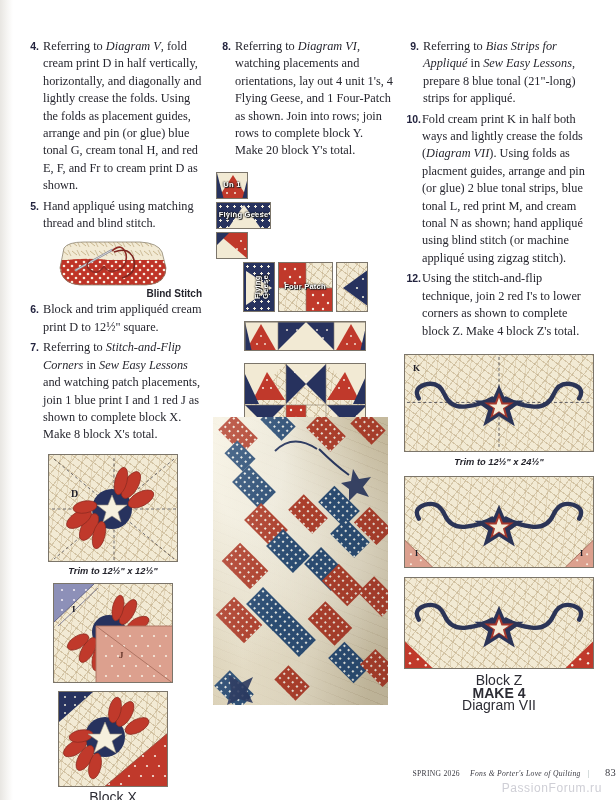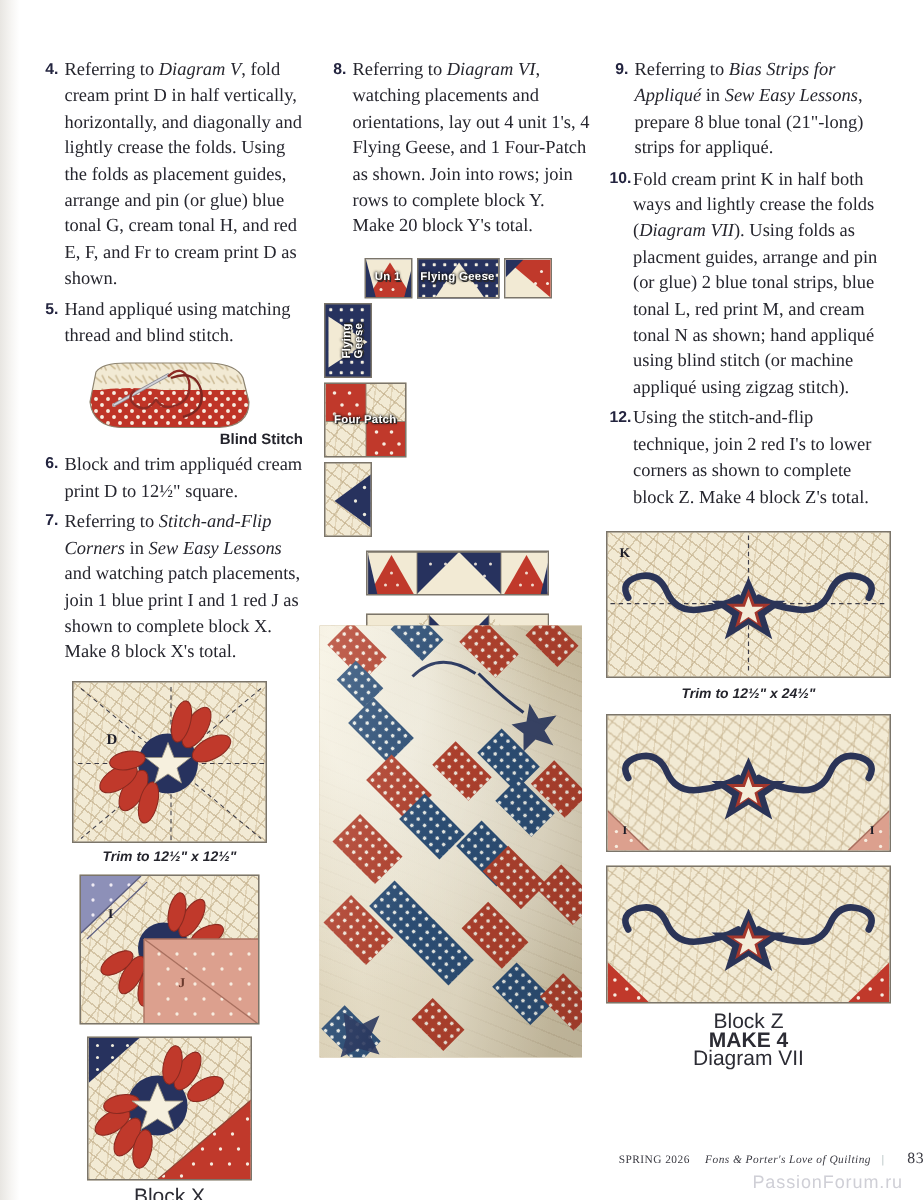--- a/index.html
+++ b/index.html
@@ -331,21 +331,21 @@
     </div>
   </div>
 
   <div class="col col2">
 
     <div class="step">
       <div class="num">8.</div>
       <div class="txt">Referring to <i>Diagram VI</i>, watching placements and orientations, lay out 4 unit 1's, 4 Flying Geese, and 1 Four-Patch as shown. Join into rows; join rows to complete block Y. Make 20 block Y's total.</div>
     </div>
 
-    <div style="margin-top:12px;display:flex;justify-content:center;gap:3px;">
+    <div style="margin-top:12px;display:flex;justify-content:center;gap:3px;flex-direction:column;">
       <div class="panel" style="width:32px;height:27px;">
         <svg width="32" height="27" viewBox="0 0 32 27" style="position:absolute;left:0;top:0;">
           <rect width="32" height="27" fill="#f2ead4"></rect>
           <polygon points="0,27 16,2 32,27" fill="#c0392b"></polygon>
           <polygon points="0,0 0,27 7,27" fill="#27325e"></polygon>
           <polygon points="32,0 32,27 25,27" fill="#27325e"></polygon>
           <g fill="#f6ece0">
               <circle cx="10" cy="20" r="1"></circle>
               <circle cx="18" cy="20" r="1"></circle>
               <circle cx="14" cy="12" r="1"></circle>
@@ -366,21 +366,21 @@
           <polygon points="0,0 12,0 0,12" fill="#27325e"></polygon>
           <g fill="#f6ece0">
               <circle cx="24" cy="8" r="1"></circle>
               <circle cx="28" cy="16" r="1"></circle>
               <circle cx="20" cy="16" r="1"></circle>
             </g>
         </svg>
       </div>
     </div>
 
-    <div style="margin-top:3px;display:flex;justify-content:center;gap:3px;flex-direction:column;">
+    <div style="margin-top:3px;display:flex;justify-content:center;gap:3px;">
       <div class="panel navy" style="width:32px;height:50px;">
         <svg width="32" height="50" viewBox="0 0 32 50" style="position:absolute;left:0;top:0;">
           <polygon points="2,8 28,25 2,42" fill="#f2ead4"></polygon>
         </svg>
         <div class="unitcap vert">Flying Geese</div>
       </div>
       <div class="panel cream" style="width:55px;height:50px;">
         <svg width="55" height="50" viewBox="0 0 55 50" style="position:absolute;left:0;top:0;">
           <rect x="0" y="0" width="27" height="25" fill="#c0392b"></rect>
           <rect x="27" y="25" width="28" height="25" fill="#c0392b"></rect>

